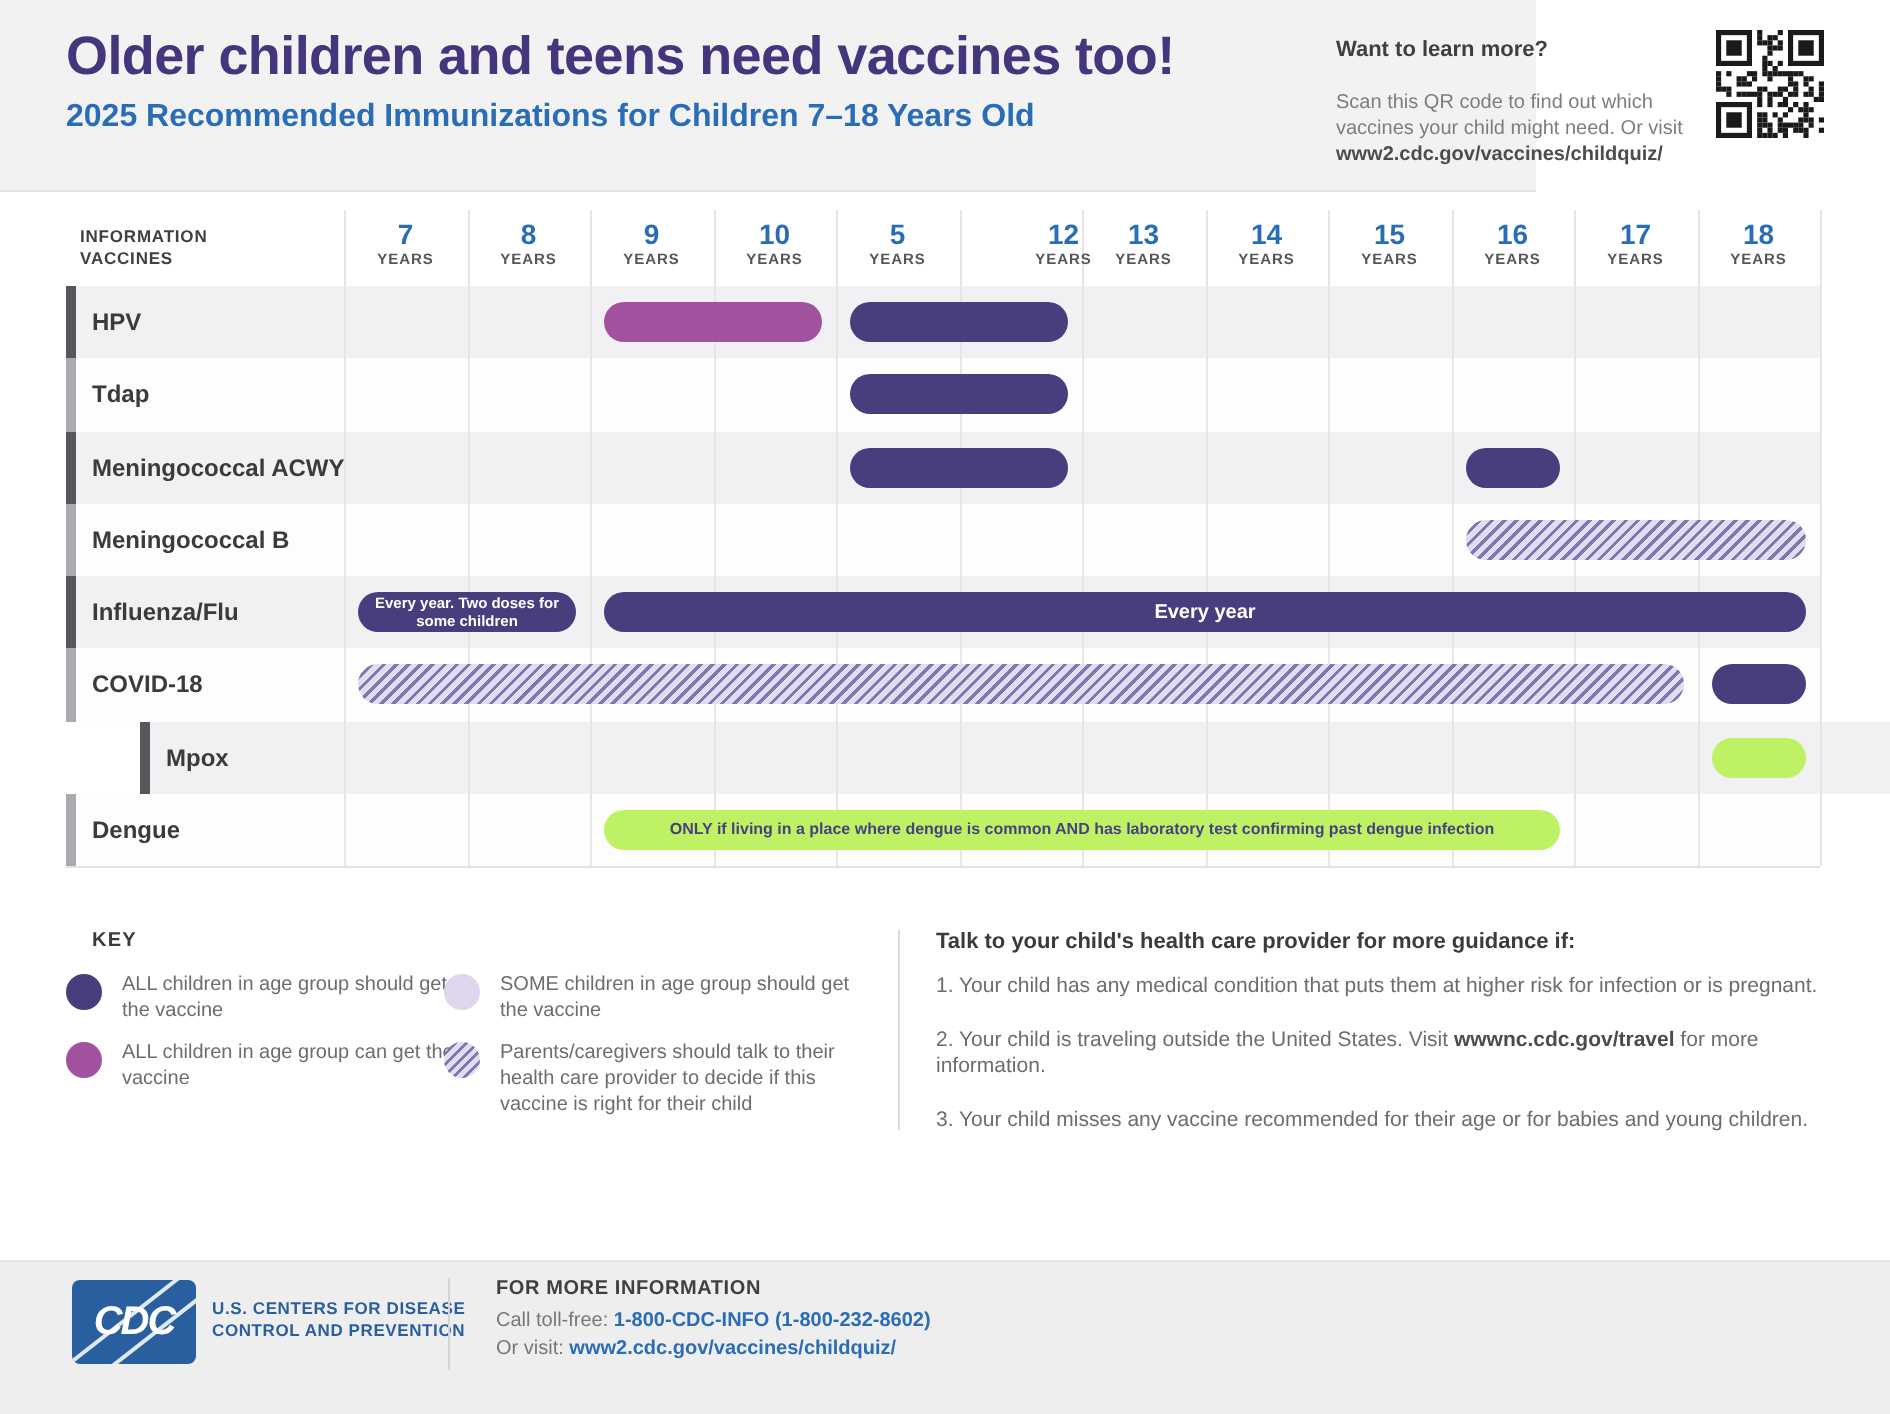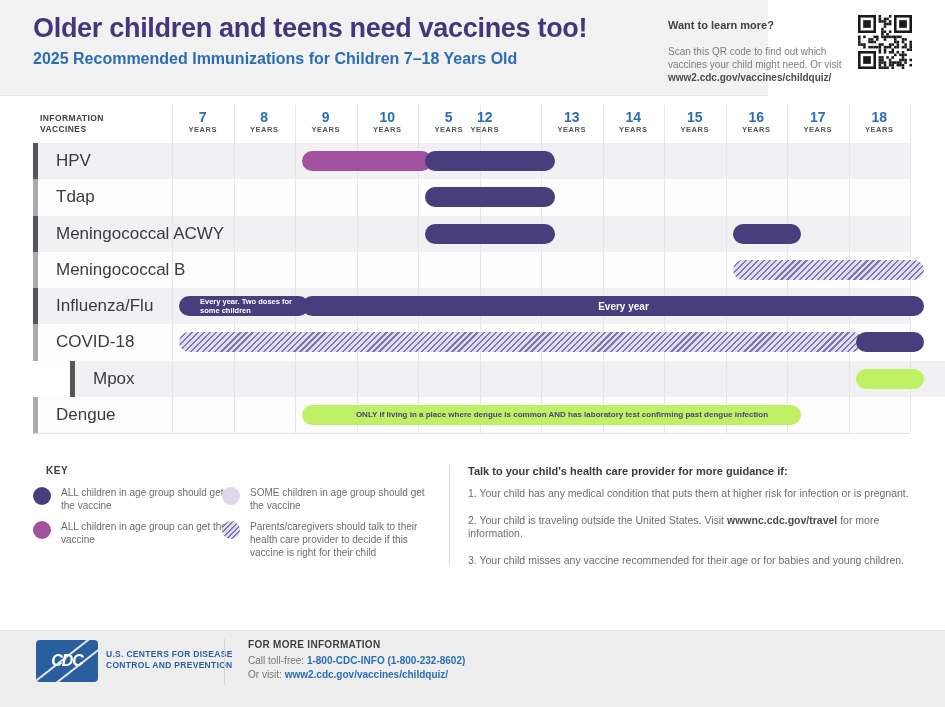--- a/index.html
+++ b/index.html
@@ -21,23 +21,23 @@
   .corner{position:absolute;left:7px;top:8px;width:110px;font-size:8.5px;font-weight:700;color:#3f3f42;
           letter-spacing:0.4px;line-height:1.3;}
   .col-head{position:absolute;top:5px;width:61.5px;text-align:center;}
   .col-head .num{font-size:14px;font-weight:800;color:#2a6db7;line-height:15px;}
   .col-head .unit{font-size:7.5px;font-weight:700;color:#56565a;letter-spacing:0.5px;}
   .crow{position:absolute;left:0;width:877px;height:36.25px;background:#fdfdfd;}
   .crow.stripe{background:#f1f0f2;}
   .strip{position:absolute;left:0;top:0;width:5px;height:100%;}
   .strip.dark{background:#57565b;}
   .strip.light{background:#aaa9ae;}
-  .rlabel{position:absolute;left:23px;top:50%;transform:translateY(-50%);font-size:17px;font-weight:400;color:#3b3b3d;}
+  .rlabel{position:absolute;left:13px;top:50%;transform:translateY(-50%);font-size:12px;font-weight:700;color:#3b3b3d;}
   .gline{position:absolute;top:0;width:1px;height:328px;background:#e6e5e7;}
-  .bar{position:absolute;height:20px;border-radius:10px;display:flex;align-items:center;justify-content:center;text-align:left;padding-left:21px;}
+  .bar{position:absolute;height:20px;border-radius:10px;display:flex;align-items:center;justify-content:center;text-align:center;}
   .bar.should{background:#483d7d;}
   .bar.can{background:#a1519e;}
   .bar.some{background:#bef264;}
   .bar.talk{background:repeating-linear-gradient(135deg,#8177b0 0px,#8177b0 1.6px,#e2dcf0 1.6px,#e2dcf0 4.3px);}
   .txt-small{font-size:7.5px;font-weight:700;color:#ffffff;line-height:1.2;}
   .txt-mid{font-size:10px;font-weight:700;color:#ffffff;}
   .txt-dark{font-size:8px;font-weight:700;color:#4a3f80;white-space:nowrap;}
 
   
   .key-h{position:absolute;left:33px;top:465px;font-size:10px;font-weight:800;color:#3b3b3d;letter-spacing:0.6px;margin-left:13px;}
@@ -50,21 +50,21 @@
   .vdiv{position:absolute;left:449px;top:465px;width:1px;height:100px;background:#dcdbdd;}
   .guide{position:absolute;left:468px;top:465px;width:450px;}
   .guide .gh{font-size:11px;font-weight:700;color:#3b3b3d;margin-bottom:10px;}
   .guide p{margin:0 0 13px 0;font-size:10.5px;color:#6d6d70;line-height:1.3;}
   .guide b{color:#4c4c4f;}
 
   
   .footer{position:absolute;left:0;top:630px;width:945px;height:77px;background:#efeeef;border-top:1px solid #e4e3e4;}
   .cdc-logo{position:absolute;left:36px;top:9px;width:62px;height:42px;background:#2a5f9f;border-radius:4px;
             display:flex;align-items:center;justify-content:center;overflow:hidden;}
-  .cdc-logo span{color:#ffffff;font-weight:800;font-style:italic;font-size:16px;letter-spacing:-1px;position:relative;z-index:2;}
+  .cdc-logo span{color:#ffffff;font-weight:800;font-style:italic;font-size:20px;letter-spacing:-1px;position:relative;z-index:2;}
   .cdc-logo::before,.cdc-logo::after{content:"";position:absolute;left:-12px;width:95px;height:2px;background:#ffffff;opacity:.85;transform:rotate(-38deg);}
   .cdc-logo::before{top:12px;}
   .cdc-logo::after{top:30px;}
   .org{position:absolute;left:106px;top:18px;font-size:8.5px;font-weight:800;color:#2a5f9f;letter-spacing:0.3px;line-height:1.35;}
   .fdiv{position:absolute;left:224px;top:8px;width:1px;height:46px;background:#d5d4d6;}
   .finfo{position:absolute;left:248px;top:8px;}
   .finfo .fh{font-size:10px;font-weight:800;color:#3f3f42;letter-spacing:0.3px;margin-bottom:4px;}
   .finfo .fl{font-size:10px;color:#77777a;line-height:1.42;}
   .finfo .fl b{color:#2a6db7;}
 </style>
@@ -275,21 +275,21 @@
       <div class="unit">YEARS</div>
     </div>
     <div class="col-head" style="left: 323.5px;">
       <div class="num">10</div>
       <div class="unit">YEARS</div>
     </div>
     <div class="col-head" style="left: 385px;">
       <div class="num">5</div>
       <div class="unit">YEARS</div>
     </div>
-    <div class="col-head" style="left: 421px;">
+    <div class="col-head" style="left: 468px;">
       <div class="num">12</div>
       <div class="unit">YEARS</div>
     </div>
     <div class="col-head" style="left: 508px;">
       <div class="num">13</div>
       <div class="unit">YEARS</div>
     </div>
     <div class="col-head" style="left: 569.5px;">
       <div class="num">14</div>
       <div class="unit">YEARS</div>

